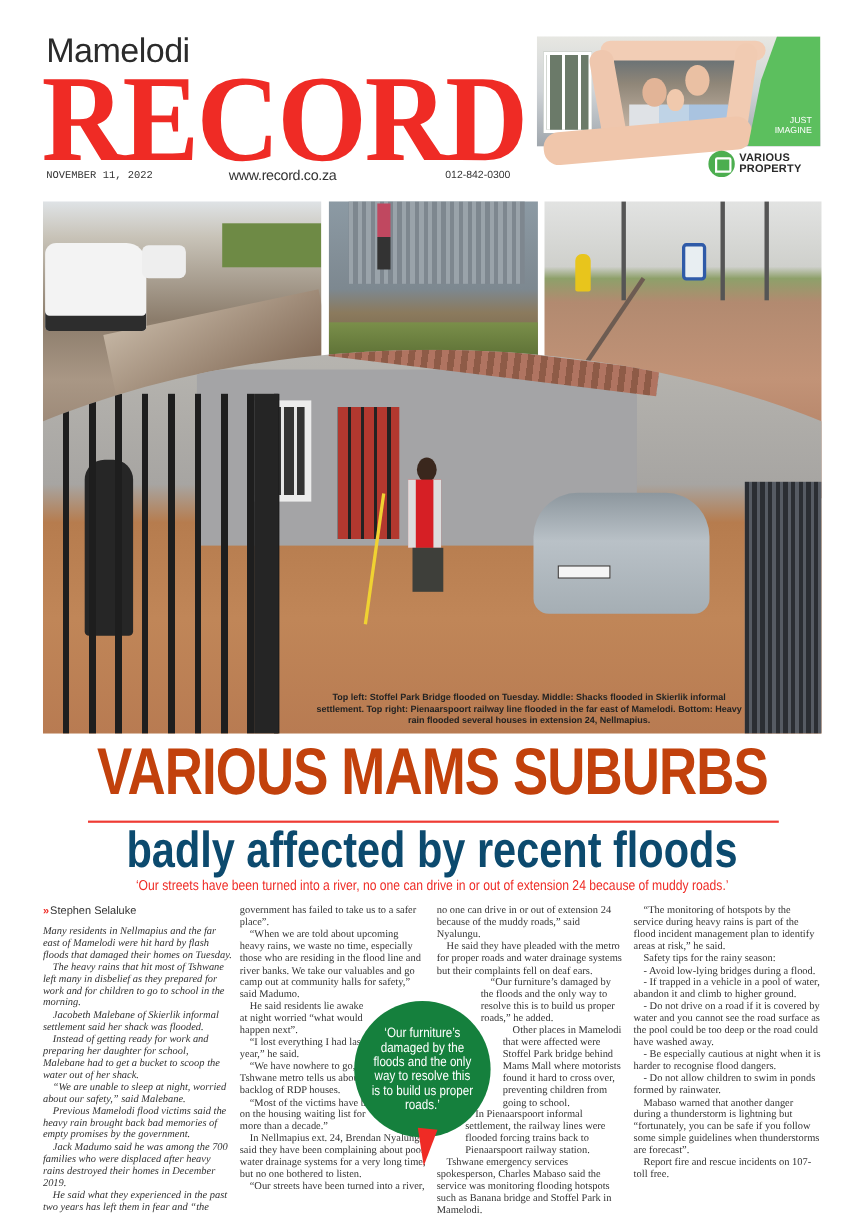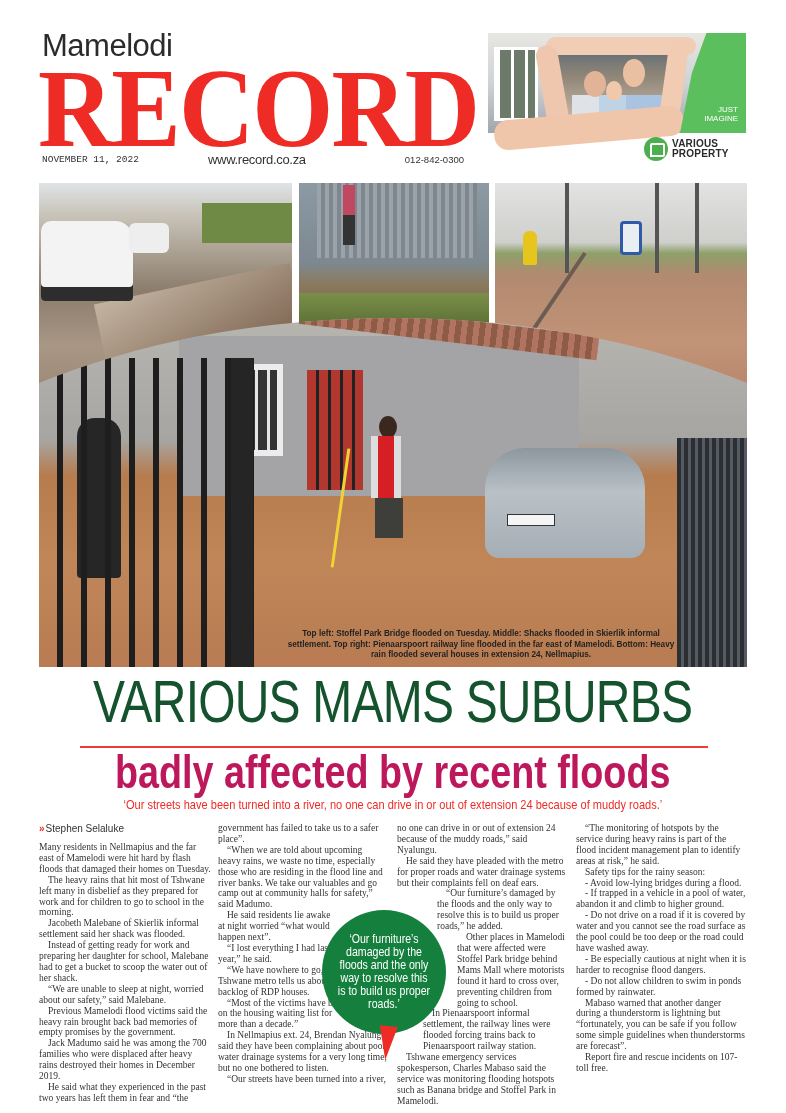--- a/index.html
+++ b/index.html
@@ -63,35 +63,35 @@
   .ph-main .stick { position: absolute; left: 300px; top: 130px; width: 3px; height: 120px; background: #f0d232; transform: rotate(8deg); }
   .ph-main .car { position: absolute; left: 446px; top: 130px; width: 160px; height: 110px; background: linear-gradient(180deg,#8d979e 0%,#b9c1c7 40%,#a5aeb4 100%); border-radius: 40px 40px 14px 14px; }
   .ph-main .plate { position: absolute; left: 468px; top: 196px; width: 48px; height: 12px; background: #f5f5f5; border: 1px solid #333; }
   .ph-main .gate-l { position: absolute; left: 0; top: 40px; width: 215px; height: 309px; background: repeating-linear-gradient(90deg,transparent 0 18px,#1e1e1e 18px 24px); }
   .ph-main .gate-post { position: absolute; left: 192px; top: 40px; width: 22px; height: 309px; background: #252525; }
   .ph-main .gate-r { position: absolute; right: 0; top: 120px; width: 70px; height: 229px; background: repeating-linear-gradient(90deg,#2b2e33 0 4px,#565b63 4px 7px); }
   .ph-main .person-l { position: absolute; left: 38px; top: 100px; width: 44px; height: 160px; background: #262626; border-radius: 18px 18px 4px 4px; }
   .caption { position: absolute; left: 247px; top: 446px; width: 390px; font-family: "Liberation Sans", sans-serif; font-weight: bold; font-size: 8.2px; line-height: 10.5px; text-align: center; color: #222; }
 
   
-  .hl1 { position: absolute; left: 0; top: 672px; width: 786px; text-align: center; font-family: "Liberation Sans", sans-serif; font-weight: normal; font-size: 60px; line-height: 60px; color: #14532d; letter-spacing: -1px; }
+  .hl1 { position: absolute; left: 0; top: 672px; width: 786px; text-align: center; font-family: "Liberation Sans", sans-serif; font-weight: bold; font-size: 60px; line-height: 60px; color: #c2410c; letter-spacing: -1px; }
   .hl1 span { display: inline-block; transform: scaleX(0.80); transform-origin: center; }
   .rule { position: absolute; left: 80px; top: 746px; width: 628px; height: 2px; background: #ef3b34; }
-  .hl2 { position: absolute; left: 0; top: 749px; width: 786px; text-align: center; font-family: "Liberation Sans", sans-serif; font-weight: bold; font-size: 46px; line-height: 46px; color: #be185d; }
+  .hl2 { position: absolute; left: 0; top: 749px; width: 786px; text-align: center; font-family: "Liberation Sans", sans-serif; font-weight: bold; font-size: 46px; line-height: 46px; color: #0c4a6e; }
   .hl2 span { display: inline-block; transform: scaleX(0.82); transform-origin: center; }
   .subhead { position: absolute; left: 0; top: 797px; width: 786px; text-align: center; font-family: "Liberation Sans", sans-serif; font-size: 13px; color: #ef2b25; }
   .subhead span { display: inline-block; transform: scaleX(0.85); transform-origin: center; }
 
   
   .byline { position: absolute; left: 39px; top: 823px; font-family: "Liberation Sans", sans-serif; font-size: 10px; color: #333; }
   .byline .chev { color: #ef2b25; font-weight: bold; margin-right: 3px; letter-spacing: -2px; }
   .col { position: absolute; top: 842px; font-size: 9.5px; line-height: 10.9px; color: #333; text-align: left; }
   .col p { text-indent: 9px; }
   .col p.first { text-indent: 0; }
-  .c1 { left: 39px; width: 172px; }
+  .c1 { left: 39px; width: 172px; font-style: italic; }
   .c2 { left: 218px; top: 823px; width: 172px; }
   .c3 { left: 397px; top: 823px; width: 172px; }
   .c4 { left: 576px; top: 823px; width: 172px; }
   .c2 .narrow { width: 118px; }
   .c3 .ind1 { padding-left: 40px; }
   .c3 .ind3 { padding-left: 60px; }
   .c3 .ind6 { padding-left: 26px; }
 
   
   .pullquote { position: absolute; left: 322px; top: 910px; width: 124px; height: 124px; border-radius: 50%; background: #15803d; display: flex; align-items: center; justify-content: center; }

